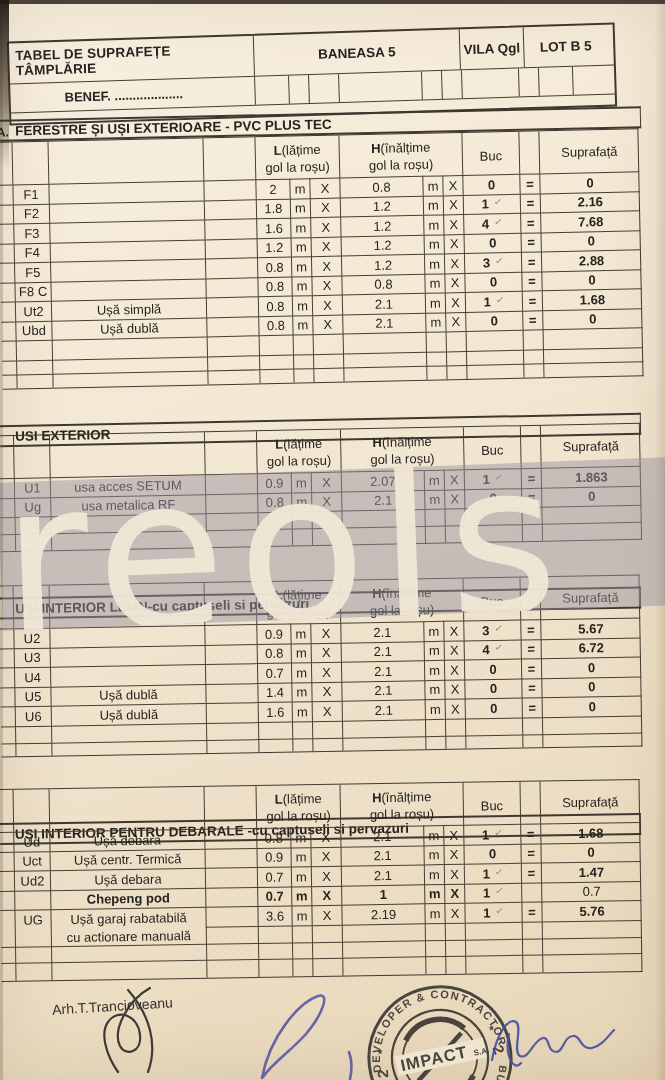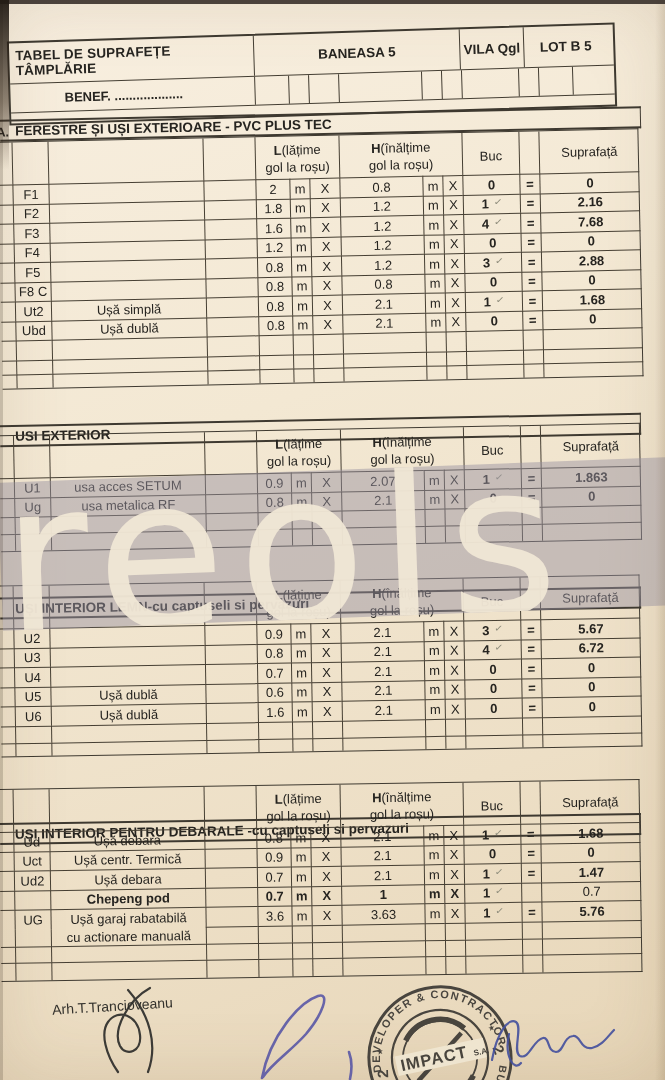--- a/index.html
+++ b/index.html
@@ -476,21 +476,21 @@
             <span class="b">0</span>
           </div>
           <div class="b">=</div>
           <div class="b">0</div>
         </div>
         <div class="trow">
           <div></div>
           <div class="code">U5</div>
           <div class="desc">Ușă dublă</div>
           <div></div>
-          <div>0.6</div>
+          <div>1.4</div>
           <div>m</div>
           <div>X</div>
           <div>2.1</div>
           <div>m</div>
           <div>X</div>
           <div>
             <span class="b">0</span>
           </div>
           <div class="b">=</div>
           <div class="b">0</div>
@@ -643,21 +643,21 @@
           <div>0.7</div>
         </div>
         <div class="trow">
           <div></div>
           <div class="code">UG</div>
           <div class="desc">Ușă garaj rabatabilă</div>
           <div></div>
           <div>3.6</div>
           <div>m</div>
           <div>X</div>
-          <div>3.63</div>
+          <div>2.19</div>
           <div>m</div>
           <div>X</div>
           <div>
             <span class="b">1</span>
             <span class="check">✓</span>
           </div>
           <div class="b">=</div>
           <div class="b">5.76</div>
         </div>
         <div class="srow">

